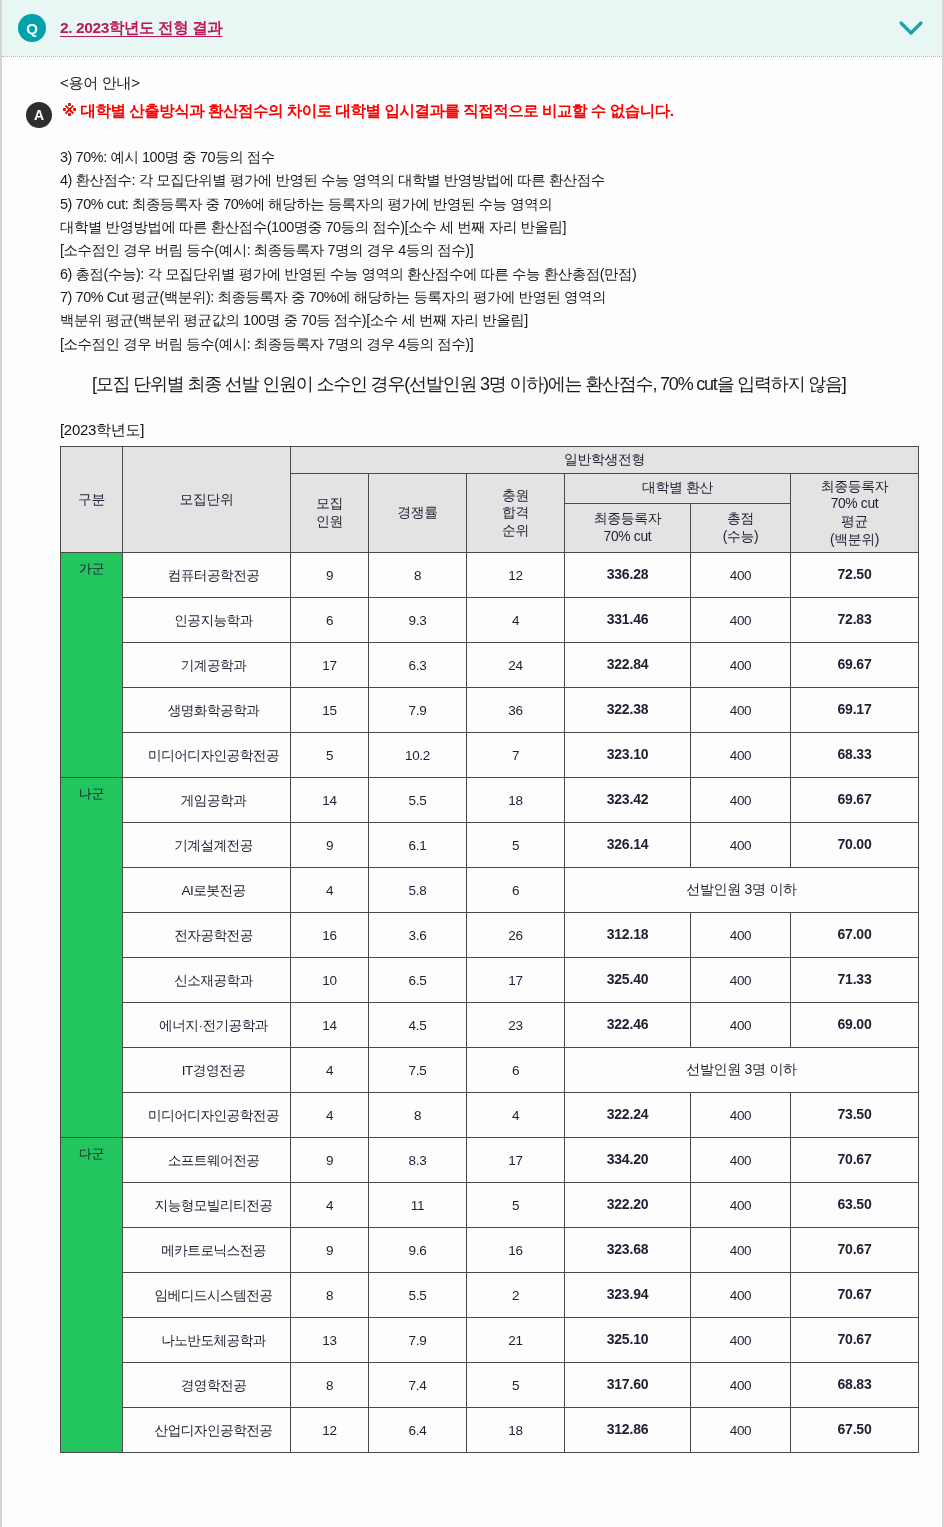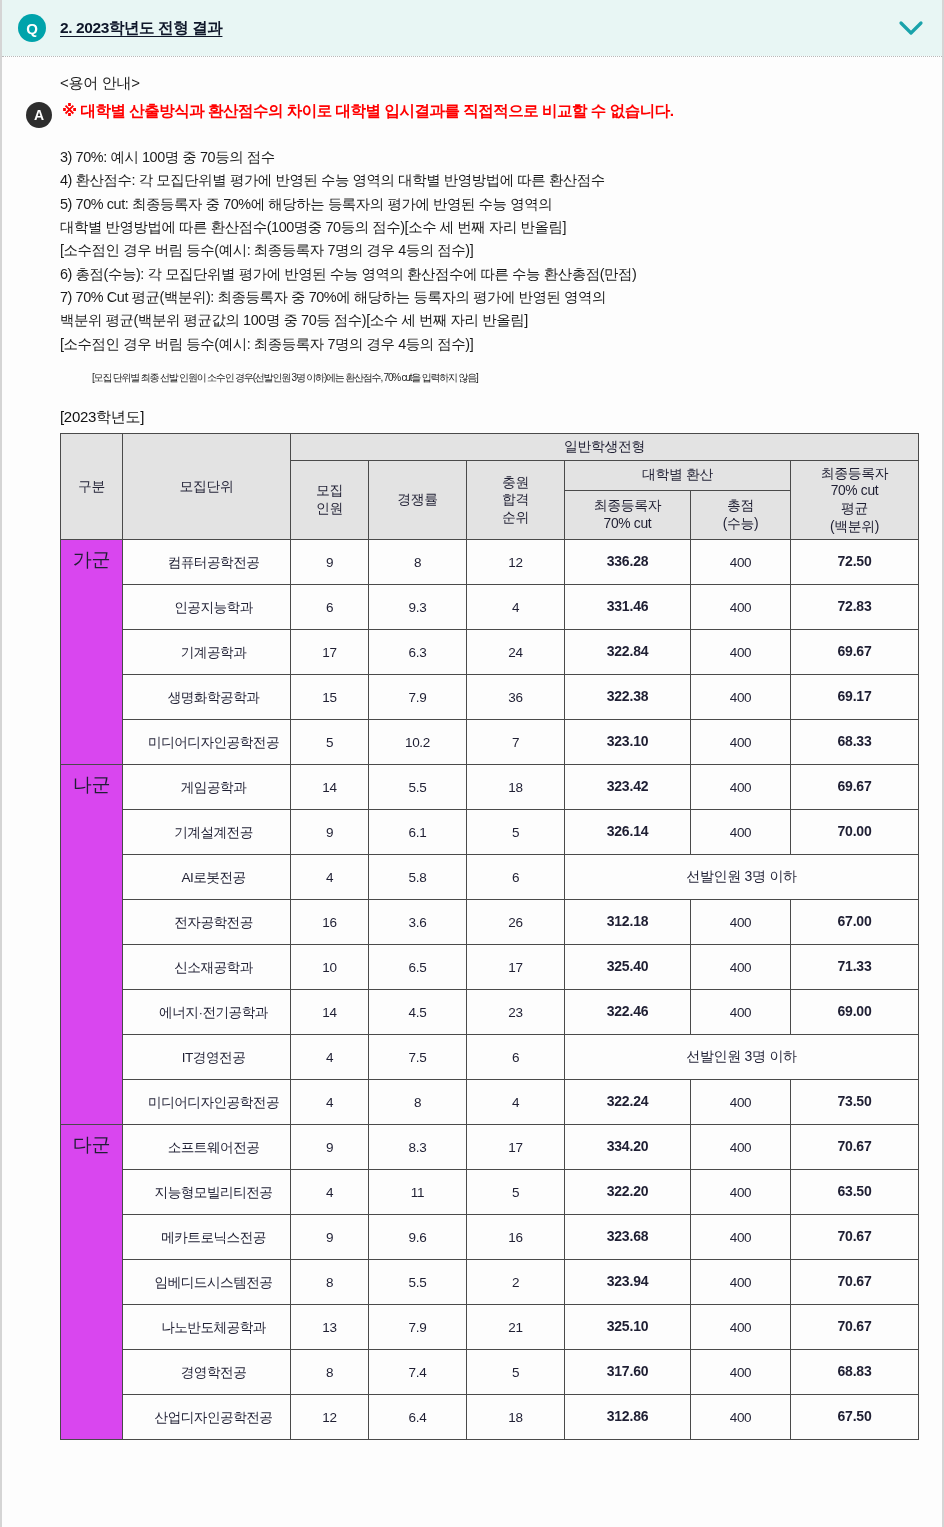--- a/index.html
+++ b/index.html
@@ -54,21 +54,21 @@
     display: flex;
     align-items: center;
     justify-content: center;
     flex: 0 0 auto;
     letter-spacing: 0;
   }
   .q-title {
     margin-left: 14px;
     font-size: 15.5px;
     font-weight: bold;
-    color: #0f172a;
+    color: #be185d;
     text-decoration: underline;
     text-underline-offset: 3px;
     letter-spacing: -0.4px;
   }
   .q-toggle {
     margin-left: auto;
     width: 34px;
     height: 34px;
     display: flex;
     align-items: center;
@@ -120,21 +120,21 @@
     margin-left: 34px;
     font-size: 14.4px;
     line-height: 1.62;
     color: #1a1a1a;
     letter-spacing: -0.4px;
   }
   .notes .blk { margin-bottom: 14px; }
   .notes .blk:last-child { margin-bottom: 0; }
   .notes .ln { white-space: nowrap; }
   .note-tight {
-    font-size: 10px;
+    font-size: 18px;
     letter-spacing: -1.2px;
     padding-left: 32px;
   }
 
   
   .table-title {
     margin: 22px 0 6px 34px;
     font-size: 15px;
     font-weight: normal;
     letter-spacing: -0.3px;
@@ -156,24 +156,24 @@
     padding: 4px 2px;
     line-height: 1.28;
     letter-spacing: -0.3px;
     font-weight: normal;
   }
   table.result th {
     background: #e3e3e3;
     font-size: 13.8px;
   }
   table.result td.groupcell {
-    background: #d946ef;
+    background: #22c55e;
     vertical-align: top;
     padding-top: 8px;
-    font-size: 19px;
+    font-size: 13px;
   }
   table.result td.unit {
     font-size: 13.6px;
     letter-spacing: -0.5px;
     padding-left: 17px;
     padding-right: 3px;
   }
   table.result td.score {
     font-weight: bold;
     font-size: 14px;

